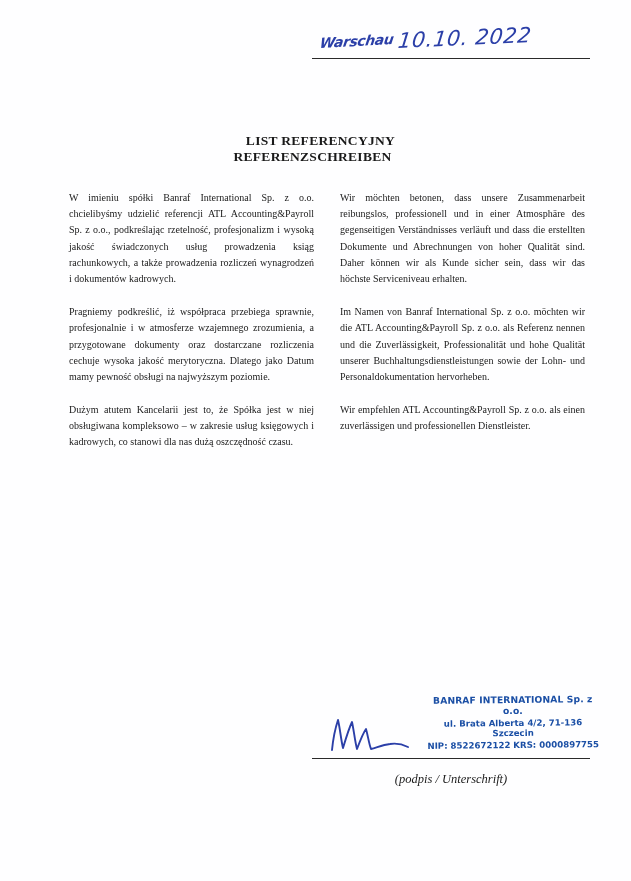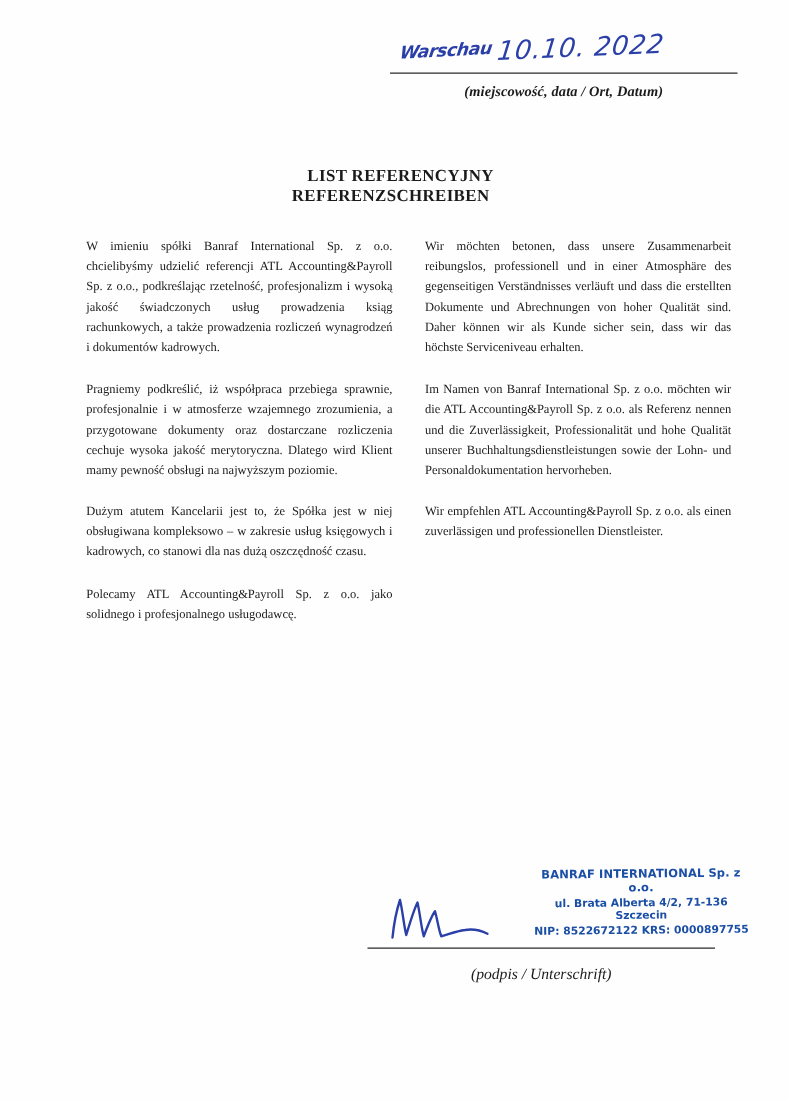--- a/index.html
+++ b/index.html
@@ -124,21 +124,21 @@
     text-align: center;
     transform: rotate(-0.6deg);
   }
   .stamp-line1 { font-size: 9.2px; letter-spacing: 0.1px; }
   .stamp-line2 { font-size: 8.6px; margin-top: 2px; }
   .stamp-line3 { font-size: 8.6px; margin-top: 2px; }
 
   
   .sign-block {
     position: absolute;
-    left: 294px;
+    left: 312px;
     top: 714px;
     width: 278px;
   }
   .signature-area {
     height: 44px;
     position: relative;
   }
   .signature-mark {
     position: absolute;
     left: 12px;
@@ -158,34 +158,32 @@
 <body>
 
 <div class="page">
 
   <div class="date-block">
     <div class="handwriting-date">
       <span class="hw-place">Warschau</span>
       <span class="hw-date">10.10. 2022</span>
     </div>
     <div class="rule"></div>
-    <div class="caption">(miejscowość, data / Ort, Datum)</div>
   </div>
 
   <div class="headings">
     <div class="heading-col left">LIST REFERENCYJNY</div>
     <div class="heading-col right">REFERENZSCHREIBEN</div>
   </div>
 
   <div class="columns">
     <div class="col">
       <p>W imieniu spółki Banraf International Sp. z o.o. chcielibyśmy udzielić referencji ATL Accounting&amp;Payroll Sp. z o.o., podkreślając rzetelność, profesjonalizm i wysoką jakość świadczonych usług prowadzenia ksiąg rachunkowych, a także prowadzenia rozliczeń wynagrodzeń i dokumentów kadrowych.</p>
-      <p>Pragniemy podkreślić, iż współpraca przebiega sprawnie, profesjonalnie i w atmosferze wzajemnego zrozumienia, a przygotowane dokumenty oraz dostarczane rozliczenia cechuje wysoka jakość merytoryczna. Dlatego wird Klient mamy pewność obsługi na najwyższym poziomie.</p>
+      <p>Pragniemy podkreślić, iż współpraca przebiega sprawnie, profesjonalnie i w atmosferze wzajemnego zrozumienia, a przygotowane dokumenty oraz dostarczane rozliczenia cechuje wysoka jakość merytoryczna. Dlatego jako Datum mamy pewność obsługi na najwyższym poziomie.</p>
       <p>Dużym atutem Kancelarii jest to, że Spółka jest w niej obsługiwana kompleksowo – w zakresie usług księgowych i kadrowych, co stanowi dla nas dużą oszczędność czasu.</p>
-      <p>Polecamy ATL Accounting&amp;Payroll Sp. z o.o. jako solidnego i profesjonalnego usługodawcę.</p>
     </div>
     <div class="col">
       <p>Wir möchten betonen, dass unsere Zusammenarbeit reibungslos, professionell und in einer Atmosphäre des gegenseitigen Verständnisses verläuft und dass die erstellten Dokumente und Abrechnungen von hoher Qualität sind. Daher können wir als Kunde sicher sein, dass wir das höchste Serviceniveau erhalten.</p>
       <p>Im Namen von Banraf International Sp. z o.o. möchten wir die ATL Accounting&amp;Payroll Sp. z o.o. als Referenz nennen und die Zuverlässigkeit, Professionalität und hohe Qualität unserer Buchhaltungsdienstleistungen sowie der Lohn- und Personaldokumentation hervorheben.</p>
       <p>Wir empfehlen ATL Accounting&amp;Payroll Sp. z o.o. als einen zuverlässigen und professionellen Dienstleister.</p>
     </div>
   </div>
 
   <div class="stamp">
     <div class="stamp-line1">BANRAF INTERNATIONAL Sp. z o.o.</div>

